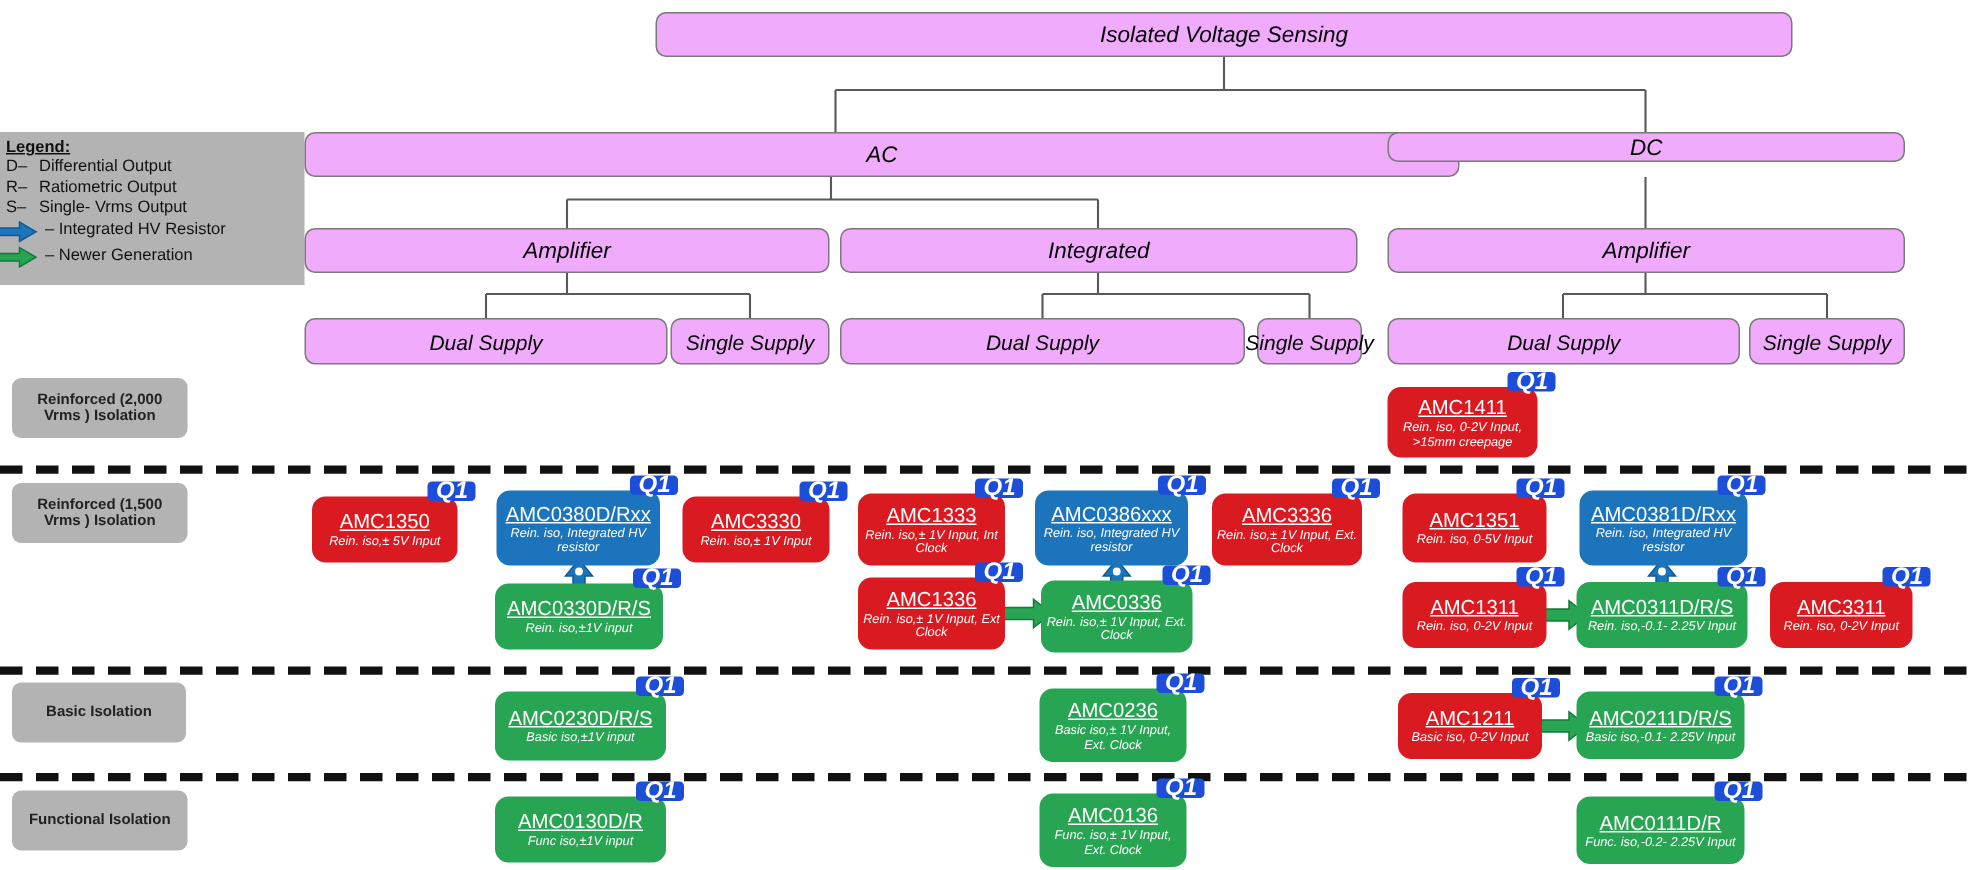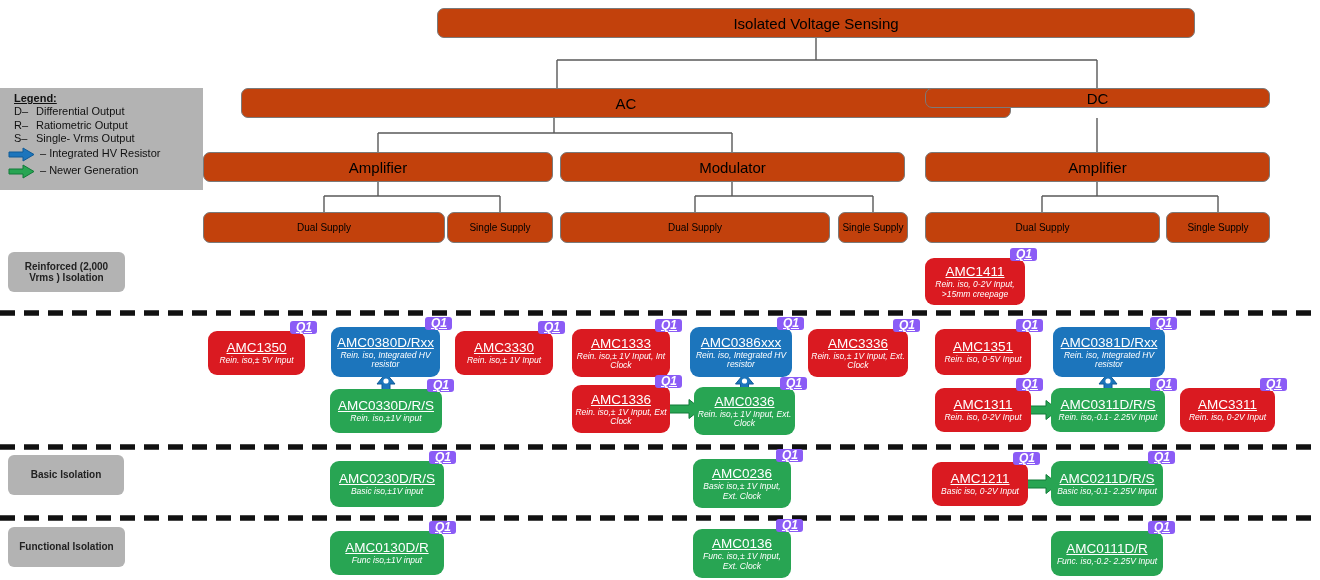--- a/index.html
+++ b/index.html
@@ -3,30 +3,30 @@
 <meta charset="utf-8">
 <style>
   html,body{margin:0;padding:0;background:#fff;}
   .stage{
     position:relative;width:1320px;height:580px;background:#fff;overflow:hidden;
     font-family:"Liberation Sans", sans-serif;color:#1a1a1a;
   }
   svg.overlay{position:absolute;left:0;top:0;width:1320px;height:580px;pointer-events:none;}
   
   .node{
-    position:absolute;background:#c2410c;border:1.4px solid #7a7a7a;border-radius:7px;
+    position:absolute;background:#f0abfc;border:1.4px solid #7a7a7a;border-radius:7px;
     display:flex;align-items:center;justify-content:center;box-sizing:border-box;
-    font-size:15px;color:#000;
+    font-size:15px;color:#000;font-style:italic;
   }
   .node span{white-space:nowrap;}
-  .node.small{font-size:10px;}
+  .node.small{font-size:14px;}
   
   .legend{
     position:absolute;left:0;top:88px;width:203px;height:102px;background:#b3b3b3;
-    box-sizing:border-box;padding:4px 6px 0 14px;font-size:11px;color:#111;
+    box-sizing:border-box;padding:4px 6px 0 4px;font-size:11px;color:#111;
   }
   .legend .ltitle{font-weight:bold;text-decoration:underline;margin-bottom:1px;}
   .legend .lrow{display:flex;align-items:center;line-height:13.5px;}
   .legend .labbr{width:22px;flex:0 0 22px;}
   .legend .larrow{margin-left:-6px;margin-right:4px;display:inline-flex;}
   
   .rowlabel{
     position:absolute;background:#b3b3b3;border-radius:6px;box-sizing:border-box;
     display:flex;align-items:center;justify-content:center;text-align:center;
     font-size:10px;font-weight:bold;color:#222;line-height:11.5px;padding:20px 6px;
@@ -36,23 +36,23 @@
     position:absolute;border-radius:9px;color:#fff;box-sizing:border-box;
     display:flex;flex-direction:column;align-items:center;justify-content:center;
     text-align:center;padding:2px 2px;cursor:pointer;
   }
   .product.red{background:#DA1A21;}
   .product.green{background:#28A553;}
   .product.blue{background:#1C75BC;}
   .pname{font-size:13.5px;color:#fff;text-decoration:underline;line-height:15px;white-space:nowrap;}
   .pdesc{font-size:8.5px;font-style:italic;line-height:9.5px;margin-top:1px;}
   .q1{
-    position:absolute;right:-12px;top:-10px;background:#8b5cf6;color:#fff;
-    font-size:12px;font-weight:bold;font-style:italic;padding:1px 5px 1px 6px;
-    border-radius:3px;line-height:11px;text-decoration:underline;
+    position:absolute;right:-12px;top:-10px;background:#1d4ed8;color:#fff;
+    font-size:16px;font-weight:bold;font-style:italic;padding:1px 5px 1px 6px;
+    border-radius:3px;line-height:11px;
   }
 </style>
 </head>
 <body>
 
 <div class="stage">
 
   <svg class="overlay" id="overlay">
     <g stroke="#595959" stroke-width="1.4" fill="none">
       <path d="M816 38 V60 M557 60 H1097 M557 60 V88 M1097 60 V88"></path>
@@ -106,31 +106,31 @@
             <path d="M1 6 H15 V2 L26 8.5 L15 15 V11 H1 Z" fill="#28A553" stroke="#117a38" stroke-width="1"></path>
           </svg>
       </span>
       <span>–  Newer Generation</span>
     </div>
   </div>
 
   <div class="node" style="left:437px;top:8px;width:758px;height:30px;">
       <span>Isolated Voltage Sensing</span>
     </div>
-  <div class="node" style="left:203px;top:88px;width:770px;height:30px;margin-left:38px;">
+  <div class="node" style="left:203px;top:88px;width:770px;height:30px;">
       <span>AC</span>
     </div>
   <div class="node" style="left:925px;top:88px;width:345px;height:20px;">
       <span>DC</span>
     </div>
   <div class="node" style="left:203px;top:152px;width:350px;height:30px;">
       <span>Amplifier</span>
     </div>
   <div class="node" style="left:560px;top:152px;width:345px;height:30px;">
-      <span>Modulator</span>
+      <span>Integrated</span>
     </div>
   <div class="node" style="left:925px;top:152px;width:345px;height:30px;">
       <span>Amplifier</span>
     </div>
   <div class="node small" style="left:203px;top:212px;width:242px;height:31px;">
       <span>Dual Supply</span>
     </div>
   <div class="node small" style="left:447px;top:212px;width:106px;height:31px;">
       <span>Single Supply</span>
     </div>
@@ -143,20 +143,23 @@
   <div class="node small" style="left:925px;top:212px;width:235px;height:31px;">
       <span>Dual Supply</span>
     </div>
   <div class="node small" style="left:1166px;top:212px;width:104px;height:31px;">
       <span>Single Supply</span>
     </div>
 
   <div class="rowlabel" style="left:8px;top:252px;width:117px;height:30px;">
       <span>Reinforced (2,000 Vrms ) Isolation</span>
     </div>
+  <div class="rowlabel" style="left:8px;top:322px;width:117px;height:30px;">
+      <span>Reinforced (1,500 Vrms ) Isolation</span>
+    </div>
   <div class="rowlabel" style="left:8px;top:455px;width:116px;height:23px;">
       <span>Basic Isolation</span>
     </div>
   <div class="rowlabel" style="left:8px;top:527px;width:117px;height:23px;">
       <span>Functional Isolation</span>
     </div>
 
   <div id="products">
       <div class="product red" style="left: 925px; top: 258px; width: 100px; height: 47px;">
         <span class="q1">Q1</span>

